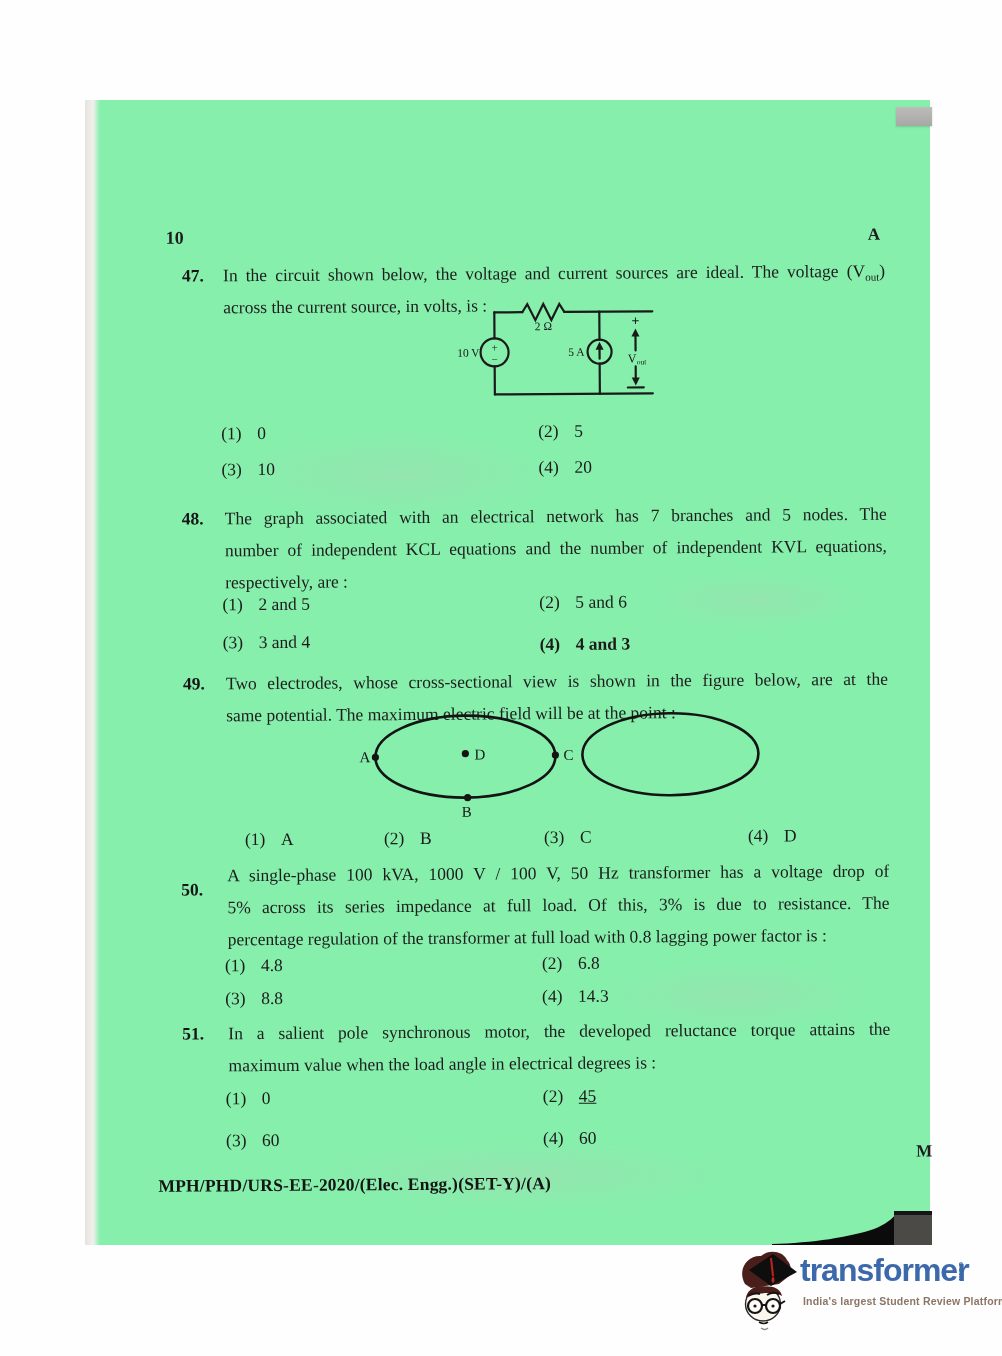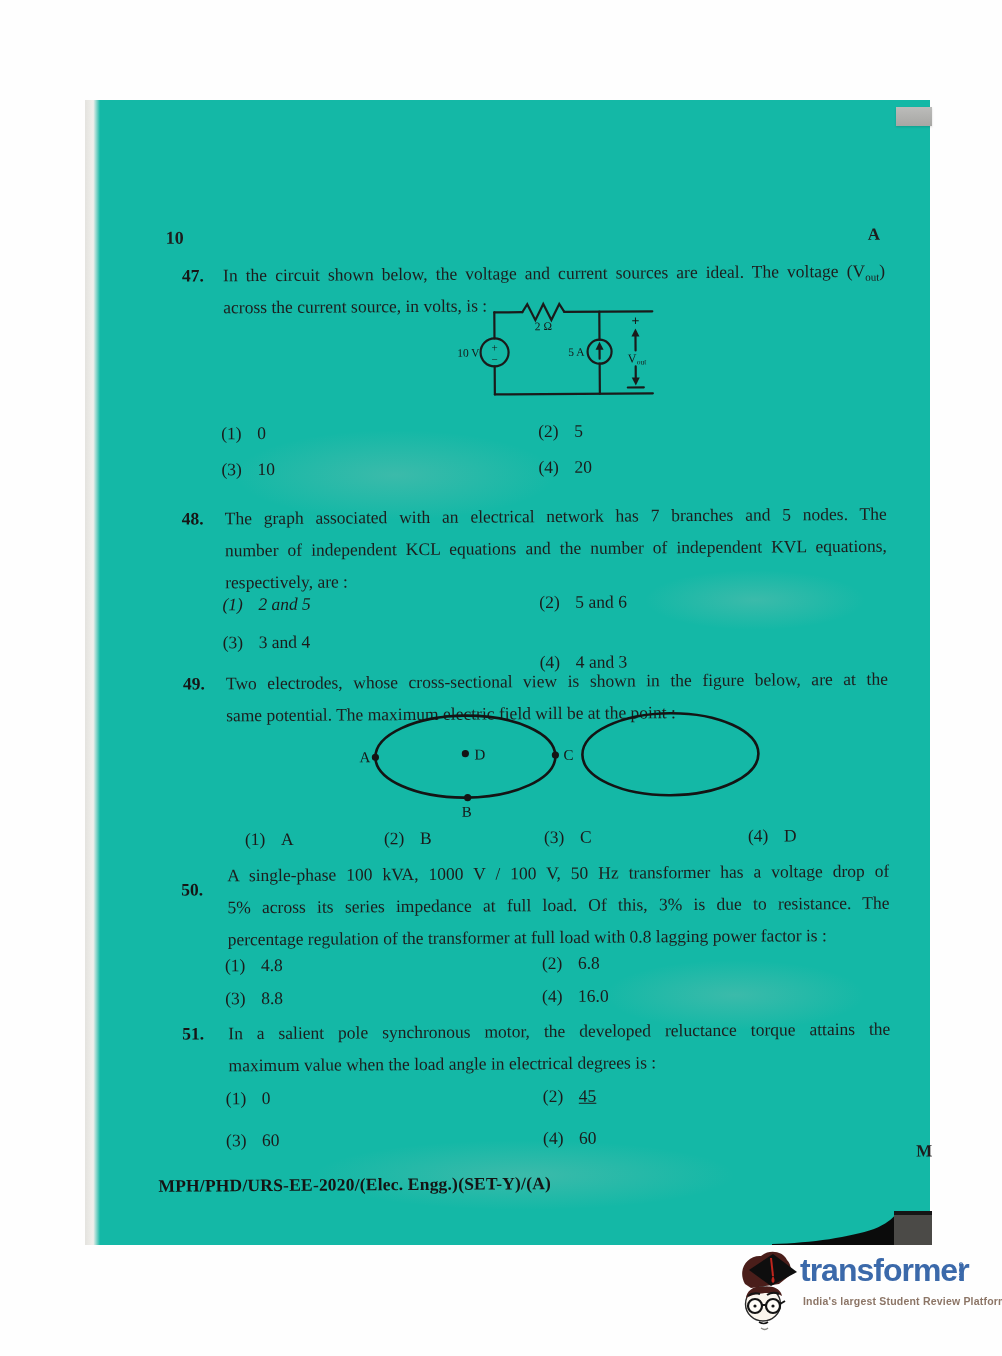--- a/index.html
+++ b/index.html
@@ -3,21 +3,21 @@
 <meta charset="utf-8">
 <style>
   html,body{margin:0;padding:0;}
   body{
     width:1002px;height:1356px;position:relative;overflow:hidden;
     background:#fefefe;
     font-family:"Liberation Serif", serif;
   }
   .page{
     position:absolute;left:85px;top:100px;width:845px;height:1145px;
-    background:#14b8a6;
+    background:#86efac;
   }
   .edge-strip{
     position:absolute;left:0;top:0;width:15px;height:100%;
     background:linear-gradient(90deg,#e4e3df 0%,#f1f0ec 55%,rgba(250,250,247,0) 100%);
   }
   .blot{position:absolute;border-radius:50%;pointer-events:none;
     background:radial-gradient(closest-side,rgba(198,195,185,0.22),rgba(198,195,185,0));}
   .smudge{
     position:absolute;left:811px;top:7px;width:36px;height:19px;
     background:linear-gradient(180deg,#bcbcba,#a7a7a4);
@@ -101,24 +101,24 @@
     <div class="opt" style="left:455px;top:324px;font-family:Liberation Serif, serif;"><span class="onum">(2)</span><span>5</span></div>
     <div class="opt" style="left:138px;top:360px;"><span class="onum">(3)</span><span>10</span></div>
     <div class="opt" style="left:455px;top:360px;"><span class="onum">(4)</span><span>20</span></div>
 
     <div class="qnum" style="left:98px;top:403px;">48.</div>
     <div class="qtext" style="top:403px;">
       <div class="qline jl">The graph associated with an electrical network has 7 branches and 5 nodes. The</div>
       <div class="qline jl">number of independent KCL equations and the number of independent KVL equations,</div>
       <div class="qline ll">respectively, are :</div>
     </div>
-    <div class="opt" style="left:138px;top:495px;font-style:italic;"><span class="onum">(1)</span><span>2 and 5</span></div>
+    <div class="opt" style="left:138px;top:495px;"><span class="onum">(1)</span><span>2 and 5</span></div>
     <div class="opt" style="left:455px;top:495px;"><span class="onum">(2)</span><span>5 and 6</span></div>
     <div class="opt" style="left:138px;top:533px;"><span class="onum">(3)</span><span>3 and 4</span></div>
-    <div class="opt" style="left:455px;top:555px;"><span class="onum">(4)</span><span>4 and 3</span></div>
+    <div class="opt" style="left:455px;top:537px;font-weight:bold;"><span class="onum">(4)</span><span>4 and 3</span></div>
 
     <div class="qnum" style="left:98px;top:568px;">49.</div>
     <div class="qtext" style="top:568px;">
       <div class="qline jl">Two electrodes, whose cross-sectional view is shown in the figure below, are at the</div>
       <div class="qline ll">same potential. The maximum electric field will be at the point :</div>
     </div>
 
     <svg class="fig" style="left:273px;top:610px;" width="405" height="112" viewBox="0 0 405 112">
       <ellipse cx="107" cy="49" rx="90" ry="41" fill="none" stroke="#141414" stroke-width="2.6"></ellipse>
       <ellipse cx="312" cy="48" rx="88" ry="41" fill="none" stroke="#141414" stroke-width="2.6"></ellipse>
@@ -139,21 +139,21 @@
 
     <div class="qnum" style="left:95px;top:760px;margin-top:14px;">50.</div>
     <div class="qtext" style="top:760px;">
       <div class="qline jl">A single-phase 100 kVA, 1000 V / 100 V, 50 Hz transformer has a voltage drop of</div>
       <div class="qline jl">5% across its series impedance at full load. Of this, 3% is due to resistance. The</div>
       <div class="qline ll">percentage regulation of the transformer at full load with 0.8 lagging power factor is :</div>
     </div>
     <div class="opt" style="left:138px;top:856px;"><span class="onum">(1)</span><span>4.8</span></div>
     <div class="opt" style="left:455px;top:856px;"><span class="onum">(2)</span><span>6.8</span></div>
     <div class="opt" style="left:138px;top:889px;"><span class="onum">(3)</span><span>8.8</span></div>
-    <div class="opt" style="left:455px;top:889px;"><span class="onum">(4)</span><span>16.0</span></div>
+    <div class="opt" style="left:455px;top:889px;"><span class="onum">(4)</span><span>14.3</span></div>
 
     <div class="qnum" style="left:95px;top:918px;">51.</div>
     <div class="qtext" style="top:918px;">
       <div class="qline jl">In a salient pole synchronous motor, the developed reluctance torque attains the</div>
       <div class="qline ll">maximum value when the load angle in electrical degrees is :</div>
     </div>
     <div class="opt" style="left:138px;top:989px;"><span class="onum">(1)</span><span>0</span></div>
     <div class="opt" style="left:455px;top:989px;text-decoration:underline;"><span class="onum">(2)</span><span>45</span></div>
     <div class="opt" style="left:138px;top:1031px;"><span class="onum">(3)</span><span>60</span></div>
     <div class="opt" style="left:455px;top:1031px;"><span class="onum">(4)</span><span>60</span></div>

